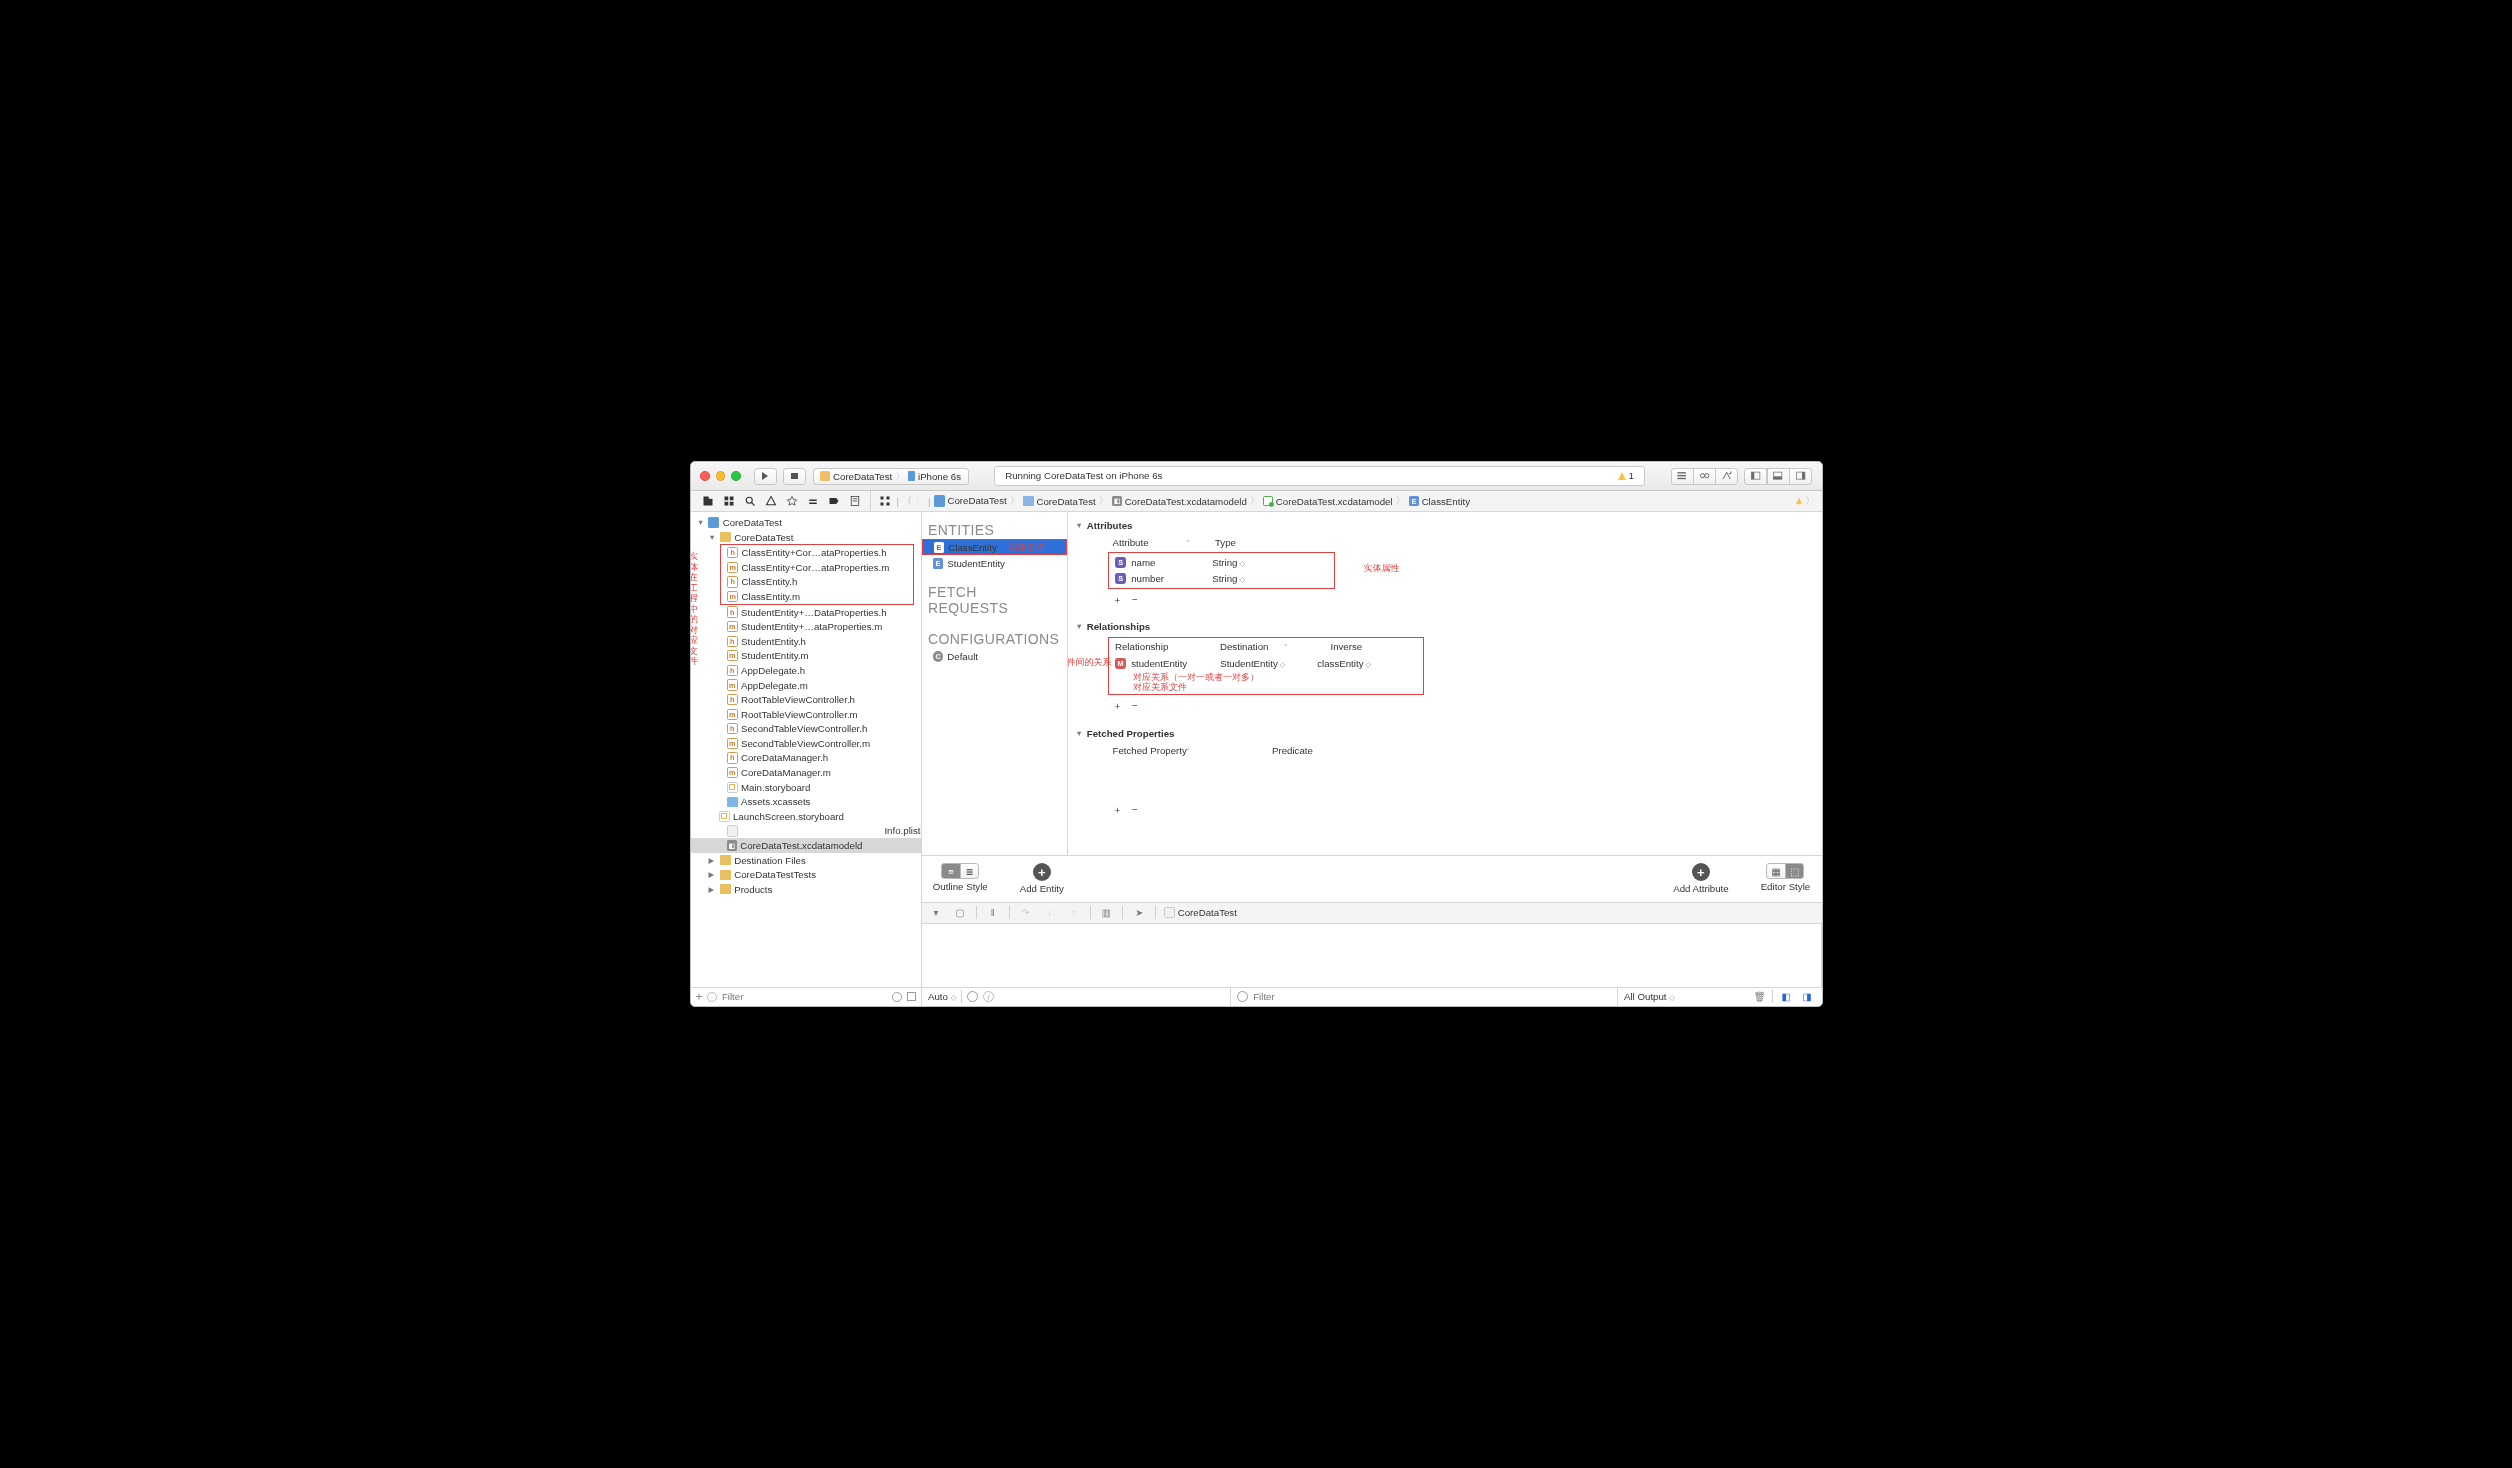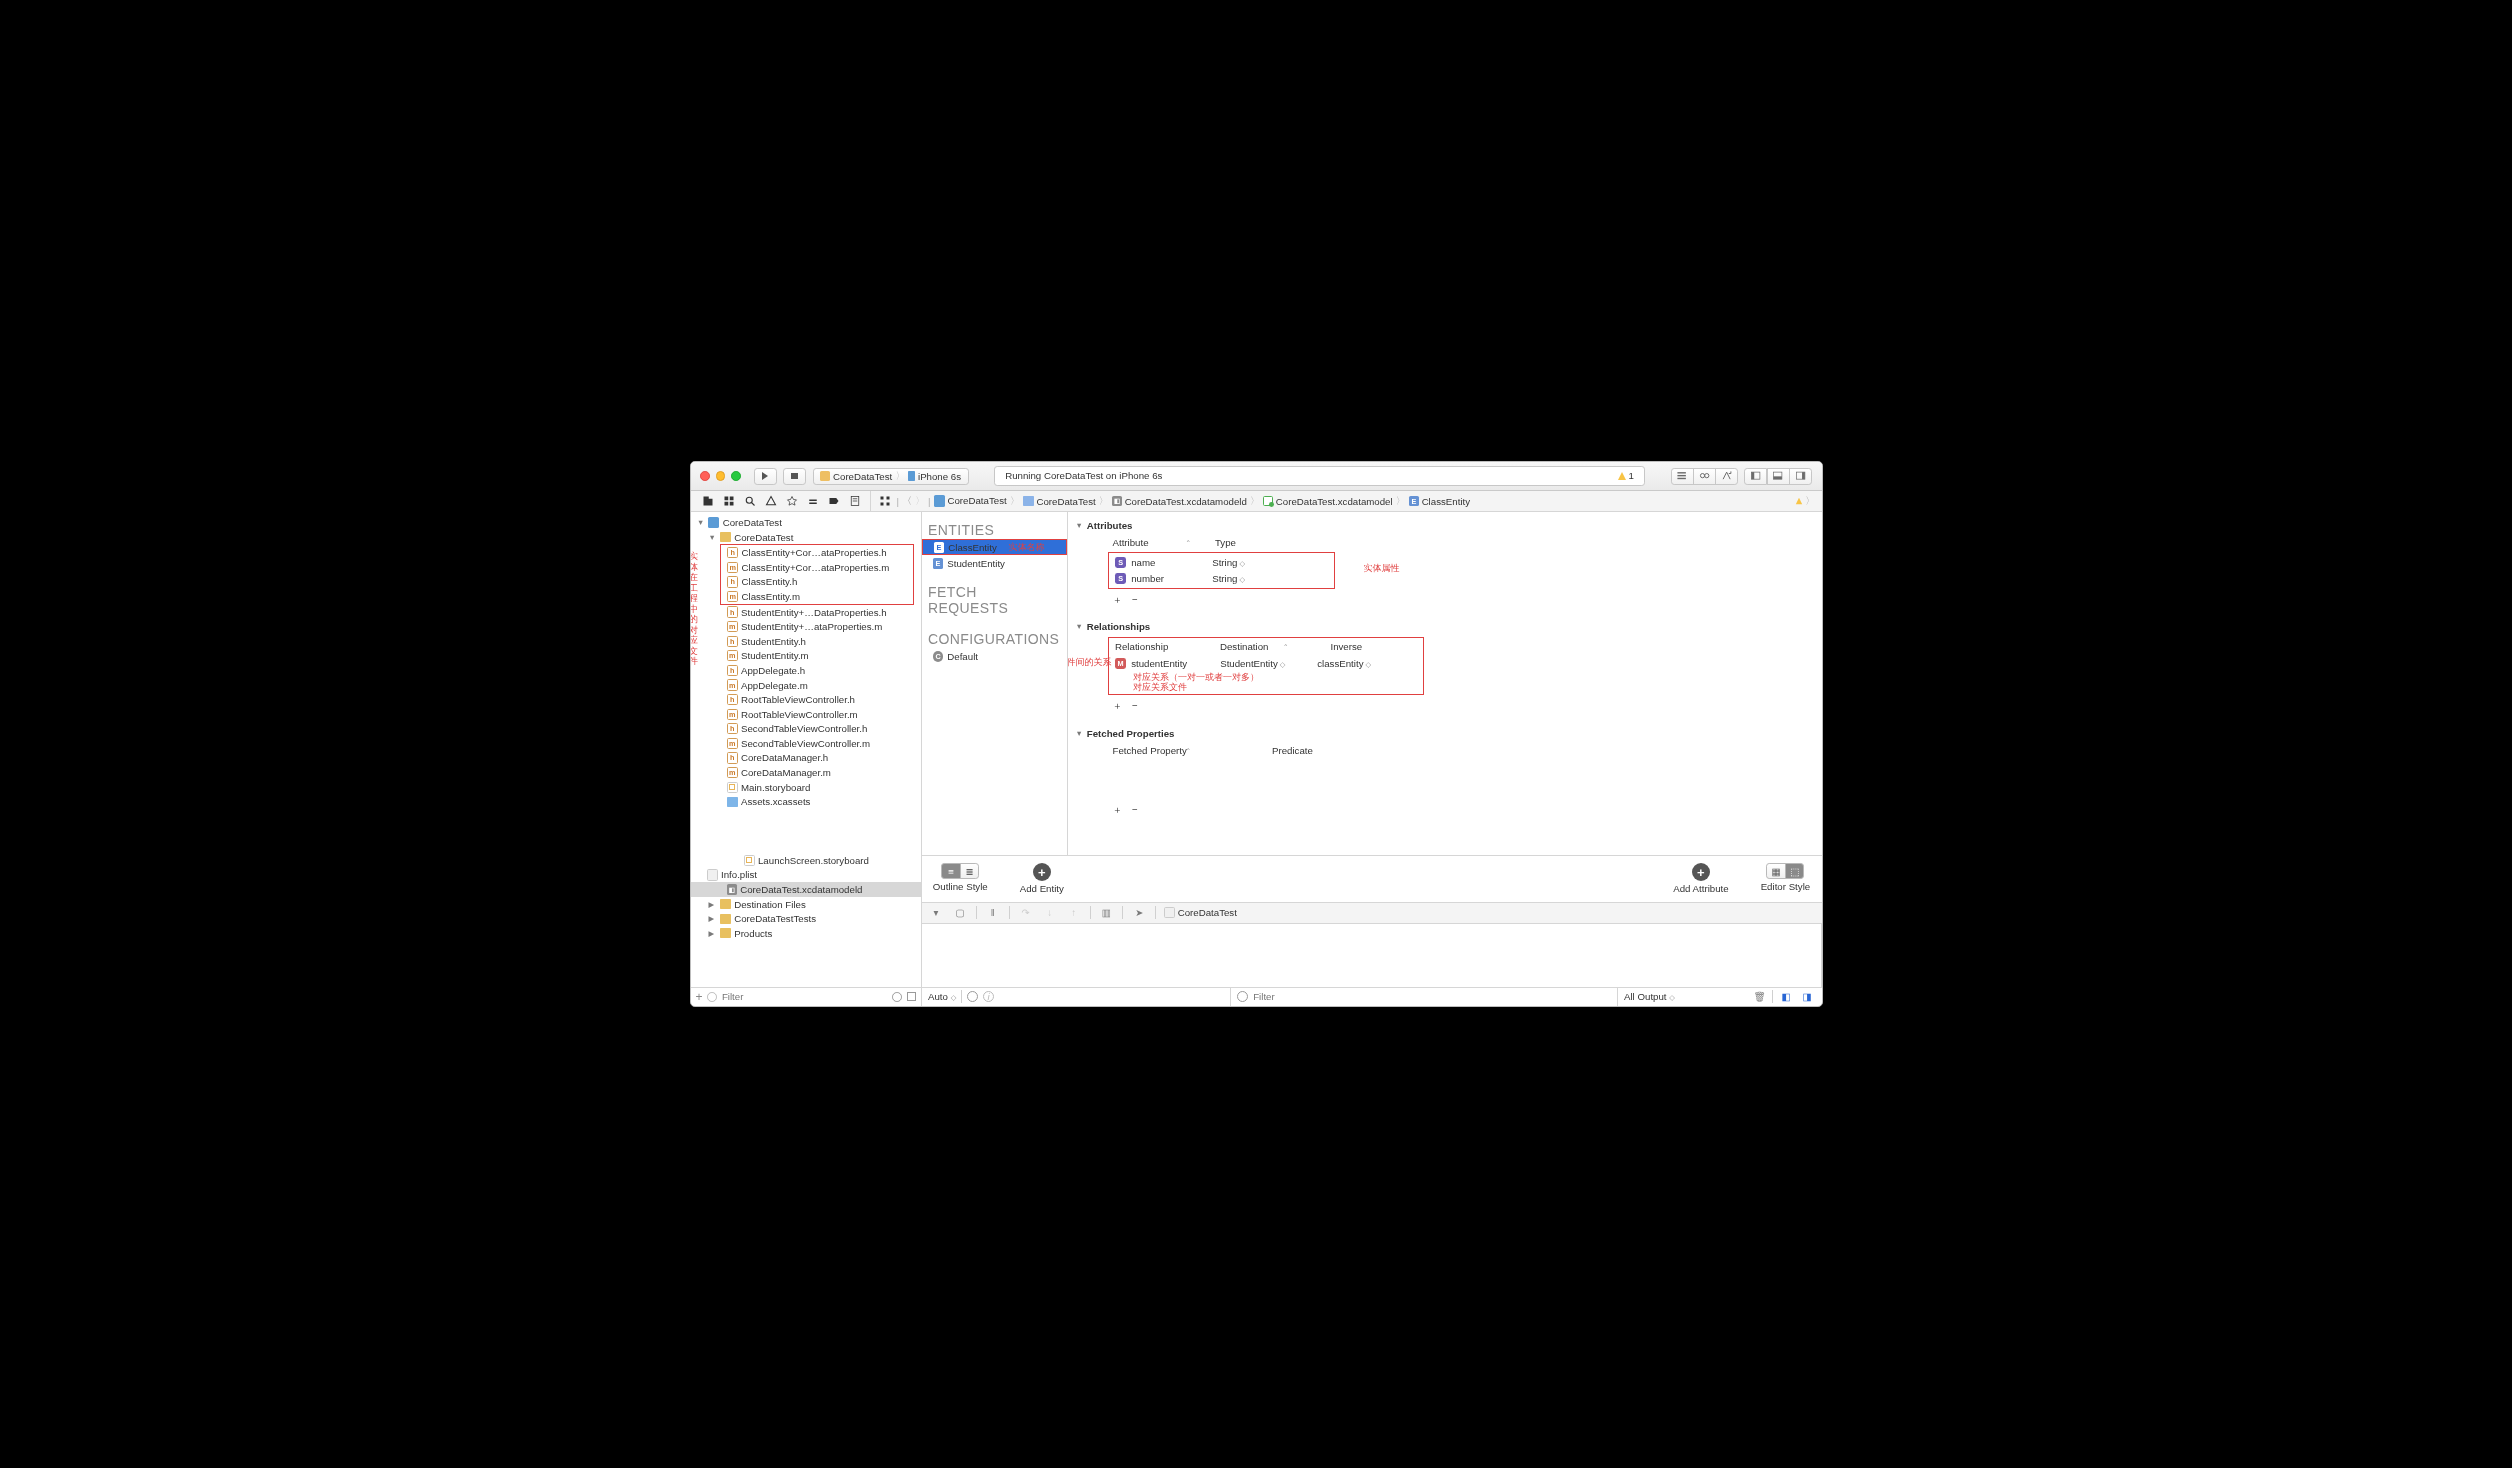--- a/index.html
+++ b/index.html
@@ -373,25 +373,25 @@
                 <span>CoreDataManager.m</span>
               </div>
               <div class="tree-row" style="padding-left: 36px;">
                 <span class="sb-icn"></span>
                 <span>Main.storyboard</span>
               </div>
               <div class="tree-row" style="padding-left: 36px;">
                 <span class="assets-icn"></span>
                 <span>Assets.xcassets</span>
               </div>
-              <div class="tree-row" style="padding-left: 53px; margin-top: 44px;">
+              <div class="tree-row" style="padding-left: 28px;">
                 <span class="sb-icn"></span>
                 <span>LaunchScreen.storyboard</span>
               </div>
-              <div class="tree-row" style="padding-left: 16px;">
+              <div class="tree-row" style="padding-left: 36px; justify-content: space-between;">
                 <span class="plist-icn"></span>
                 <span>Info.plist</span>
               </div>
               <div class="tree-row sel" style="padding-left: 36px;">
                 <span class="icn-model">◧</span>
                 <span>CoreDataTest.xcdatamodeld</span>
               </div>
             </div>
 
         <div class="tree-row" style="padding-left:18px;">

